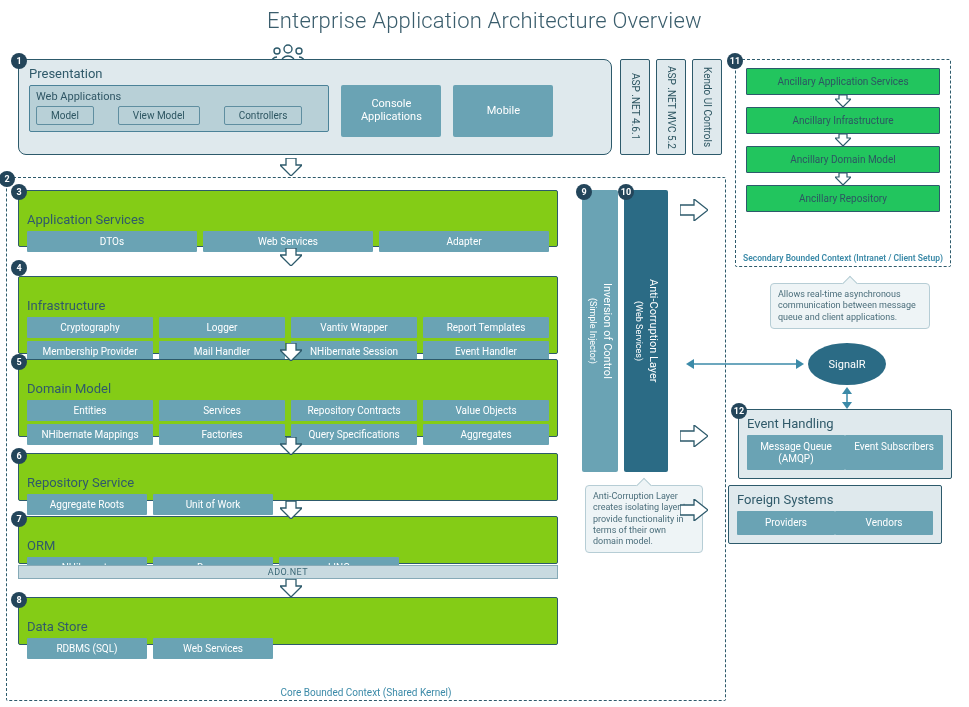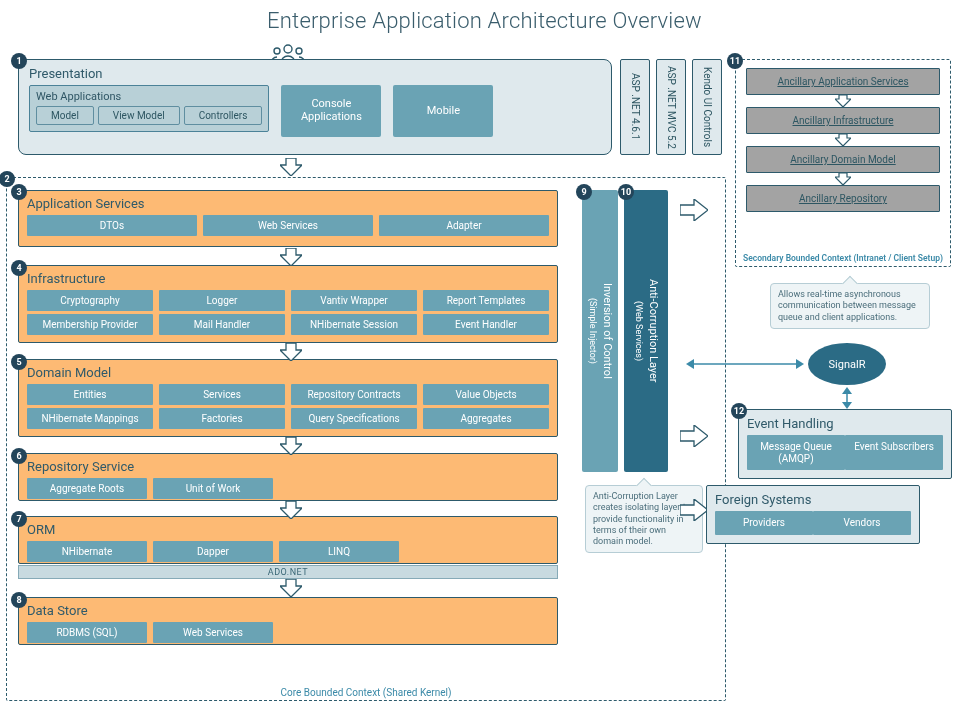--- a/index.html
+++ b/index.html
@@ -54,21 +54,21 @@
     padding: 4px 6px 6px;
     vertical-align: top;
   }
   .webapps .sub-title { font-size: 11px; color: #2f5665; margin-bottom: 1px; }
   .pill {
     display: inline-block;
     font-size: 10px;
     color: #2d5662;
     border: 1px solid #5f8ea0;
     padding: 3px 14px;
-    margin-right: 0;
+    margin-right: 20px;
     border-radius: 2px;
     background: #b8d0d7;
   }
   .pres-box {
     display: inline-block;
     vertical-align: top;
     background: #6aa3b4;
     color: #fff;
     font-size: 11px;
     text-align: center;
@@ -110,24 +110,24 @@
     font-size: 10px;
     color: #3b8aa8;
     font-weight: 400;
   }
 
   
   .layer {
     position: absolute;
     left: 18px;
     width: 540px;
-    background: #fdba74;
+    background: #84cc16;
     border: 1px solid #2d5a6b;
     border-radius: 2px;
-    padding: 5px 8px 7px;
+    padding: 21px 8px 7px;
   }
   .layer .row { display: flex; gap: 6px; flex-wrap: wrap; margin-top: 3px; }
   .chip {
     background: #6aa3b4;
     color: #fff;
     font-size: 10px;
     padding: 5px 0;
     text-align: center;
     border-radius: 1px;
     flex: 1;
@@ -195,29 +195,28 @@
 
   .secondary-ctx {
     position: absolute;
     right: 18px; top: 12px;
     width: 216px; height: 208px;
     border: 1.5px dashed #2d5a6b;
     border-radius: 2px;
     padding: 8px 10px 16px;
   }
   .anc-box {
-    background: #a3a3a3;
+    background: #22c55e;
     border: 1px solid #2d5a6b;
     font-size: 10px;
     color: #2d5662;
     text-align: center;
     padding: 7px 4px;
     margin-bottom: 2px;
     border-radius: 1px;
-    text-decoration: underline;
   }
   .anc-arrow {
     text-align: center;
     height: 12px;
     position: relative;
   }
   .anc-arrow svg { display:block; margin: -2px auto 0; }
   .sec-label {
     position:absolute; left:0; right:0; bottom:3px;
     text-align:center; font-size:8.5px; color:#3b8aa8; font-weight:600;
@@ -318,21 +317,21 @@
 
   <div class="layer" style="top:143px;height:57px">
     <div class="sect-title">Application Services</div>
     <div class="row">
       <div class="chip">DTOs</div>
       <div class="chip">Web Services</div>
       <div class="chip">Adapter</div>
     </div>
   </div>
 
-  <div class="layer" style="top:218px;height:78px">
+  <div class="layer" style="top:229px;height:78px">
     <div class="sect-title">Infrastructure</div>
     <div class="row">
       <div class="chip">Cryptography</div>
       <div class="chip">Logger</div>
       <div class="chip">Vantiv Wrapper</div>
       <div class="chip">Report Templates</div>
     </div>
     <div class="row">
       <div class="chip">Membership Provider</div>
       <div class="chip">Mail Handler</div>
@@ -481,21 +480,21 @@
   </div>
 
   <div class="rpanel" style="left:738px;top:362px;width:214px">
     <div class="sect-title">Event Handling</div>
     <div class="row">
       <div class="chip stack">Message Queue (AMQP)</div>
       <div class="chip stack">Event Subscribers</div>
     </div>
   </div>
 
-  <div class="rpanel" style="left:706px;top:438px;width:214px">
+  <div class="rpanel" style="left:728px;top:438px;width:214px">
     <div class="sect-title">Foreign Systems</div>
     <div class="row">
       <div class="chip">Providers</div>
       <div class="chip">Vendors</div>
     </div>
   </div>
 
 </div>
 
 </body></html>

